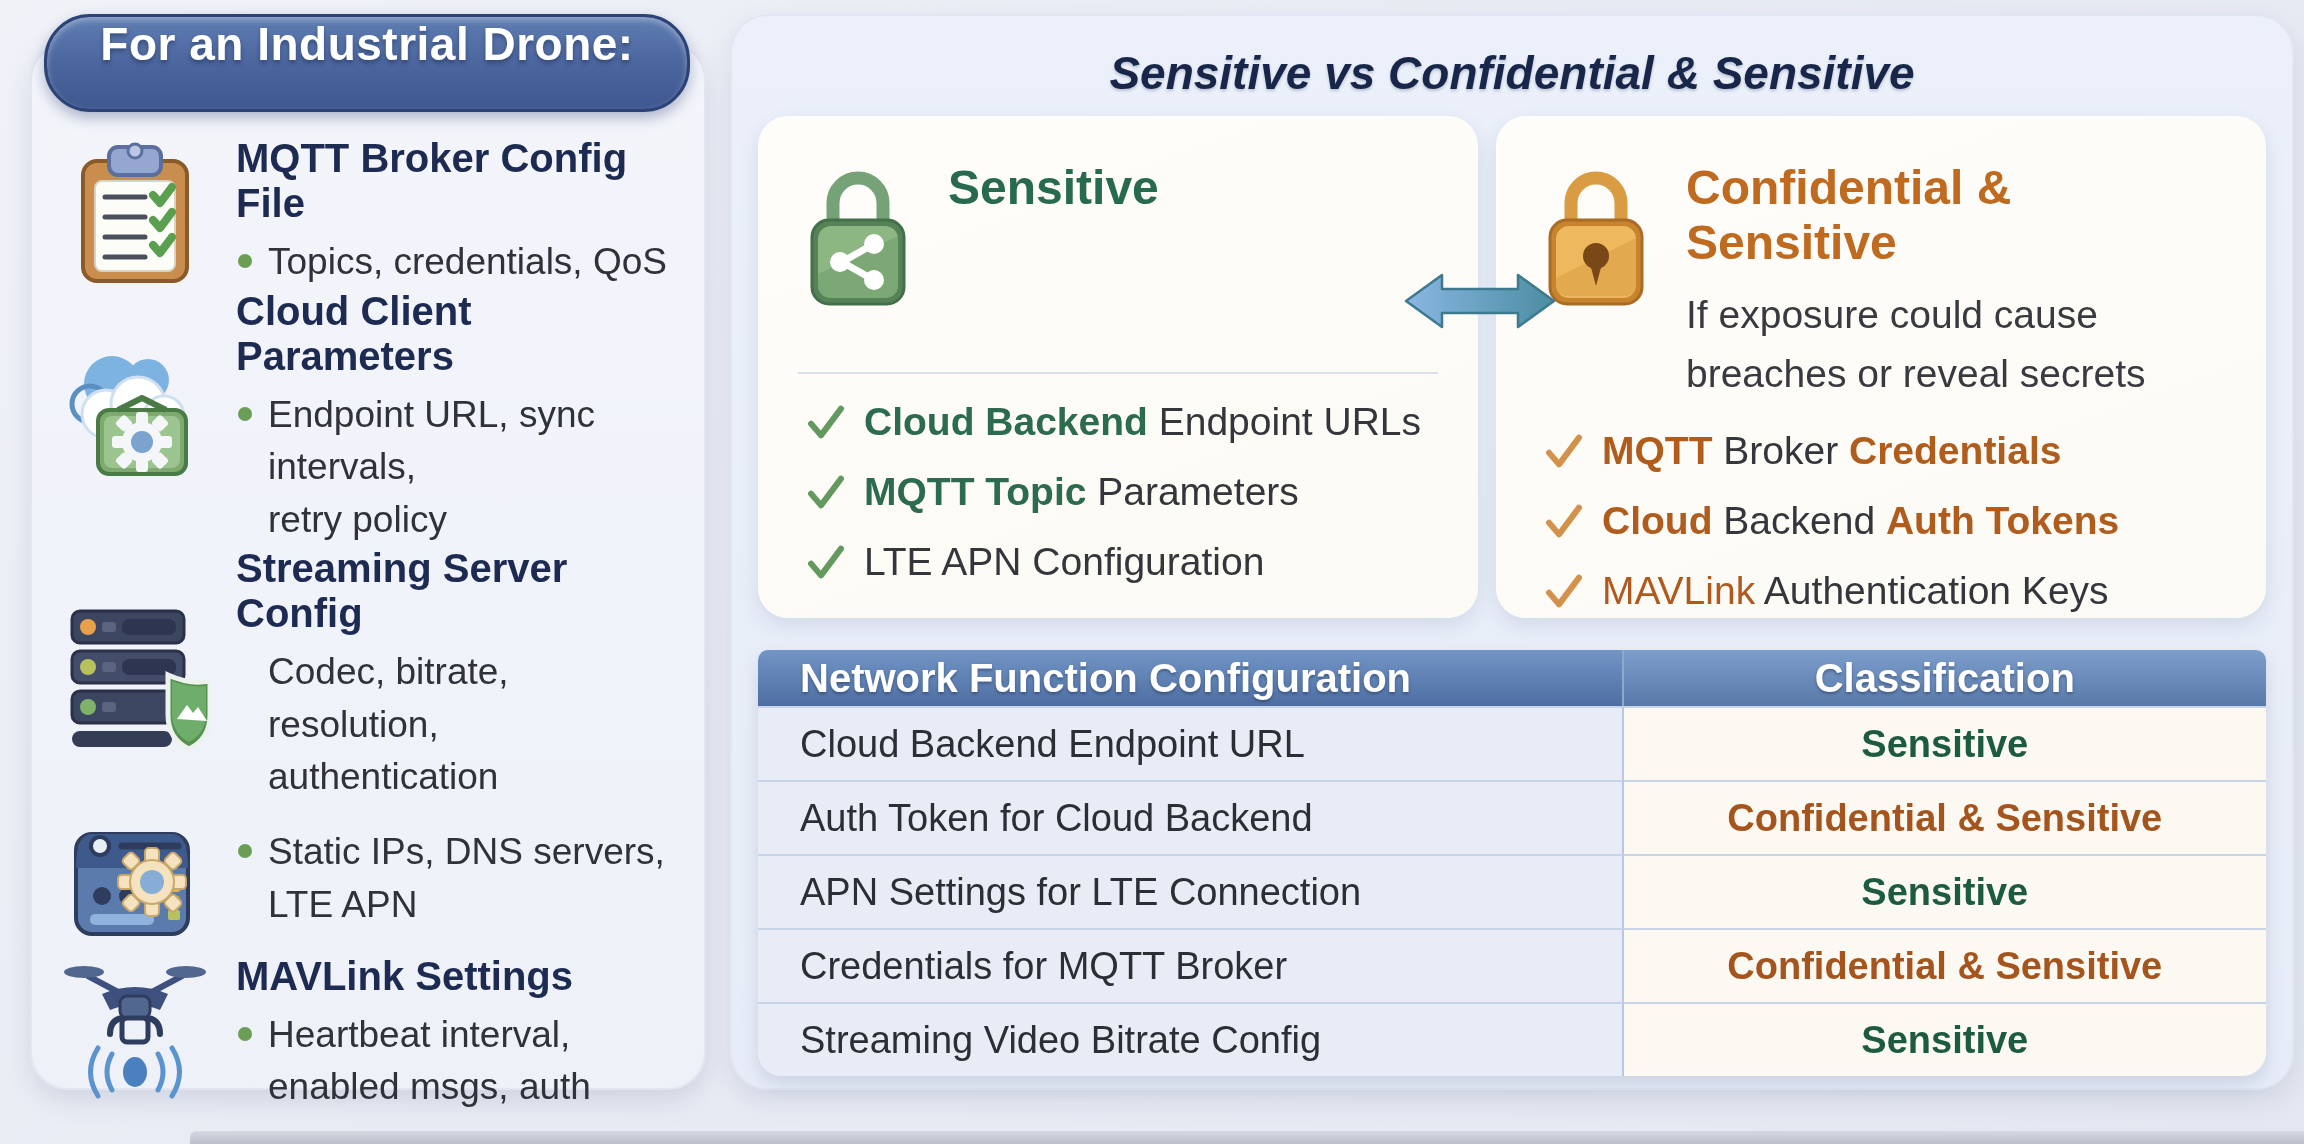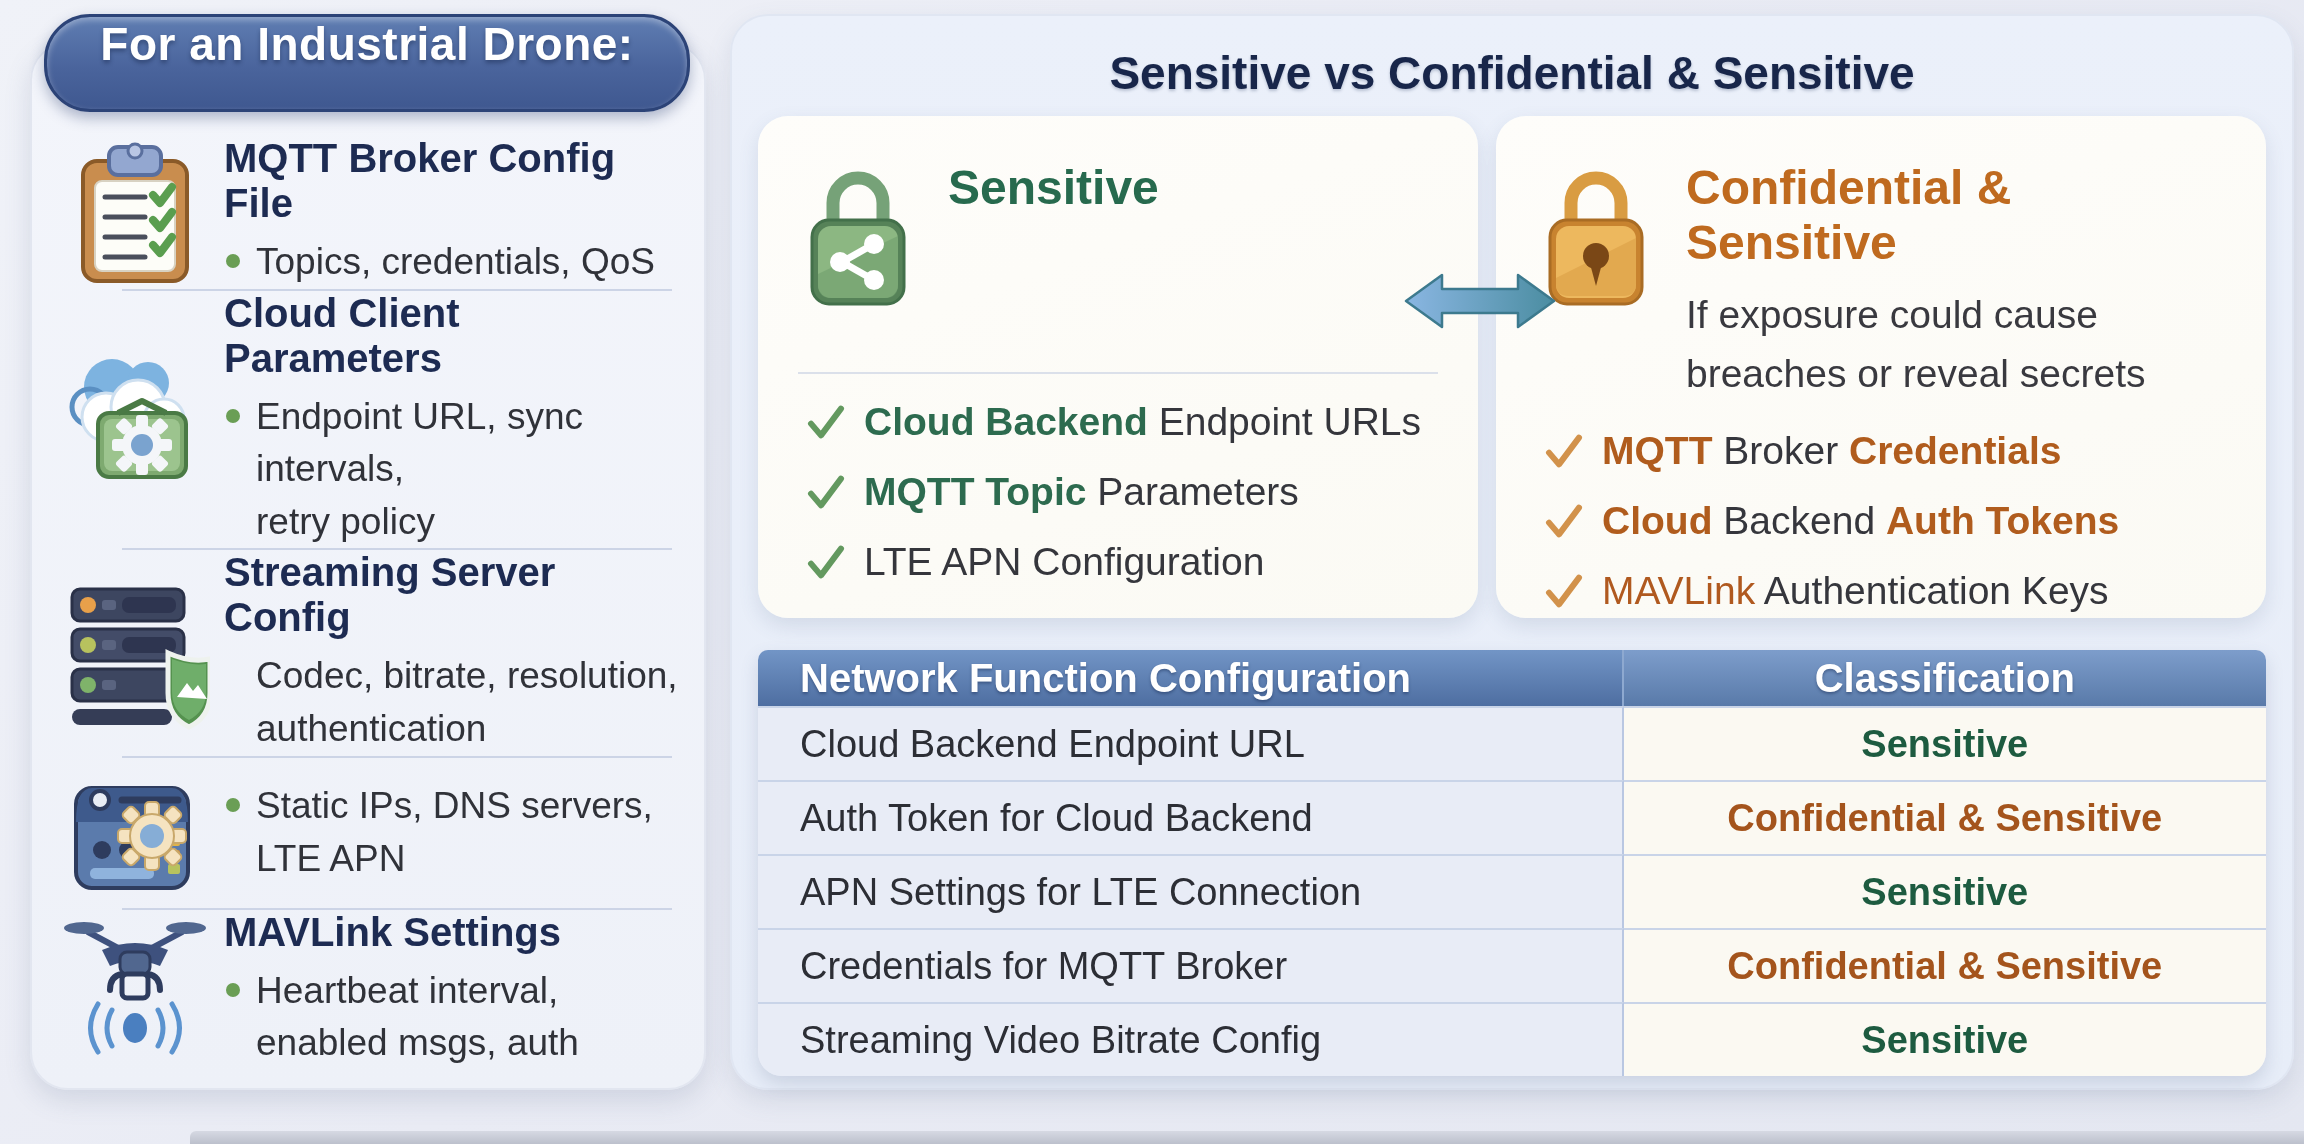--- a/index.html
+++ b/index.html
@@ -24,39 +24,40 @@
     z-index:5;
   }
   .pill span{
     color:#ffffff;font-size:46px;font-weight:bold;letter-spacing:.5px;
     text-shadow:0 3px 4px rgba(20,35,70,.45);
   }
   .items{
     position:absolute;left:28px;right:22px;top:92px;bottom:18px;
     display:flex;flex-direction:column;justify-content:space-evenly;
   }
-  .item{display:flex;align-items:center;gap:14px;}
+  .item{display:flex;align-items:center;gap:26px;}
   .item .ic{flex:0 0 150px;display:flex;justify-content:center;}
   .item-title{font-size:40px;font-weight:bold;color:#1d2b52;margin-bottom:10px;}
   .bullet-row{display:flex;align-items:flex-start;}
   .dot{flex:0 0 14px;height:14px;border-radius:50%;background:#6a9e55;margin:18px 16px 0 2px;}
   .dot.hidden{visibility:hidden;}
   .bullet-text{font-size:37px;color:#303239;line-height:1.42;white-space:pre-line;}
   .divider{height:2px;background:#ccd4e6;margin:0 10px 0 62px;}
   
   .right-panel{
     position:absolute;left:730px;top:14px;width:1560px;height:1072px;
     background:linear-gradient(180deg,#ebf0fa,#e7edf8);
     border-radius:38px;border:2px solid #e0e6f2;
     box-shadow:0 10px 24px rgba(90,105,140,.15);
   }
   .rp-title{
     margin-top:30px;text-align:center;
     font-size:46px;font-weight:bold;color:#18264a;
     text-shadow:0 2px 3px rgba(40,60,100,.25);
+    font-style:italic;
   }
   .cards{
     position:absolute;left:26px;right:26px;top:100px;height:502px;
     display:flex;gap:18px;
   }
   .card{
     background:linear-gradient(160deg,#fefdfa,#fbfaf4);
     border-radius:30px;box-shadow:0 8px 20px rgba(70,90,130,.14);
     padding:42px 40px 34px 40px;display:flex;flex-direction:column;
   }

